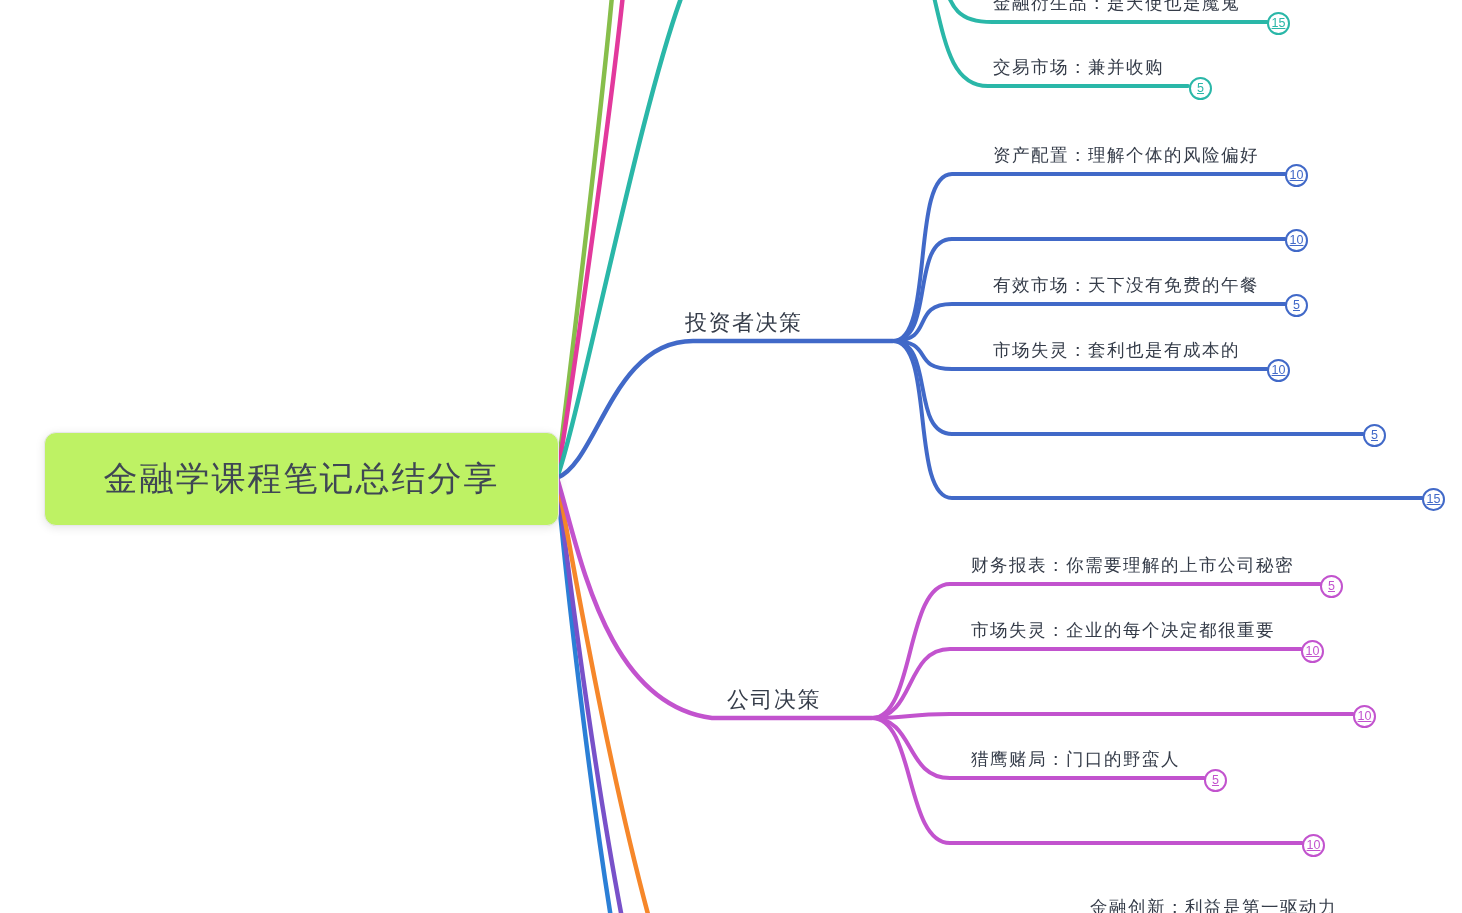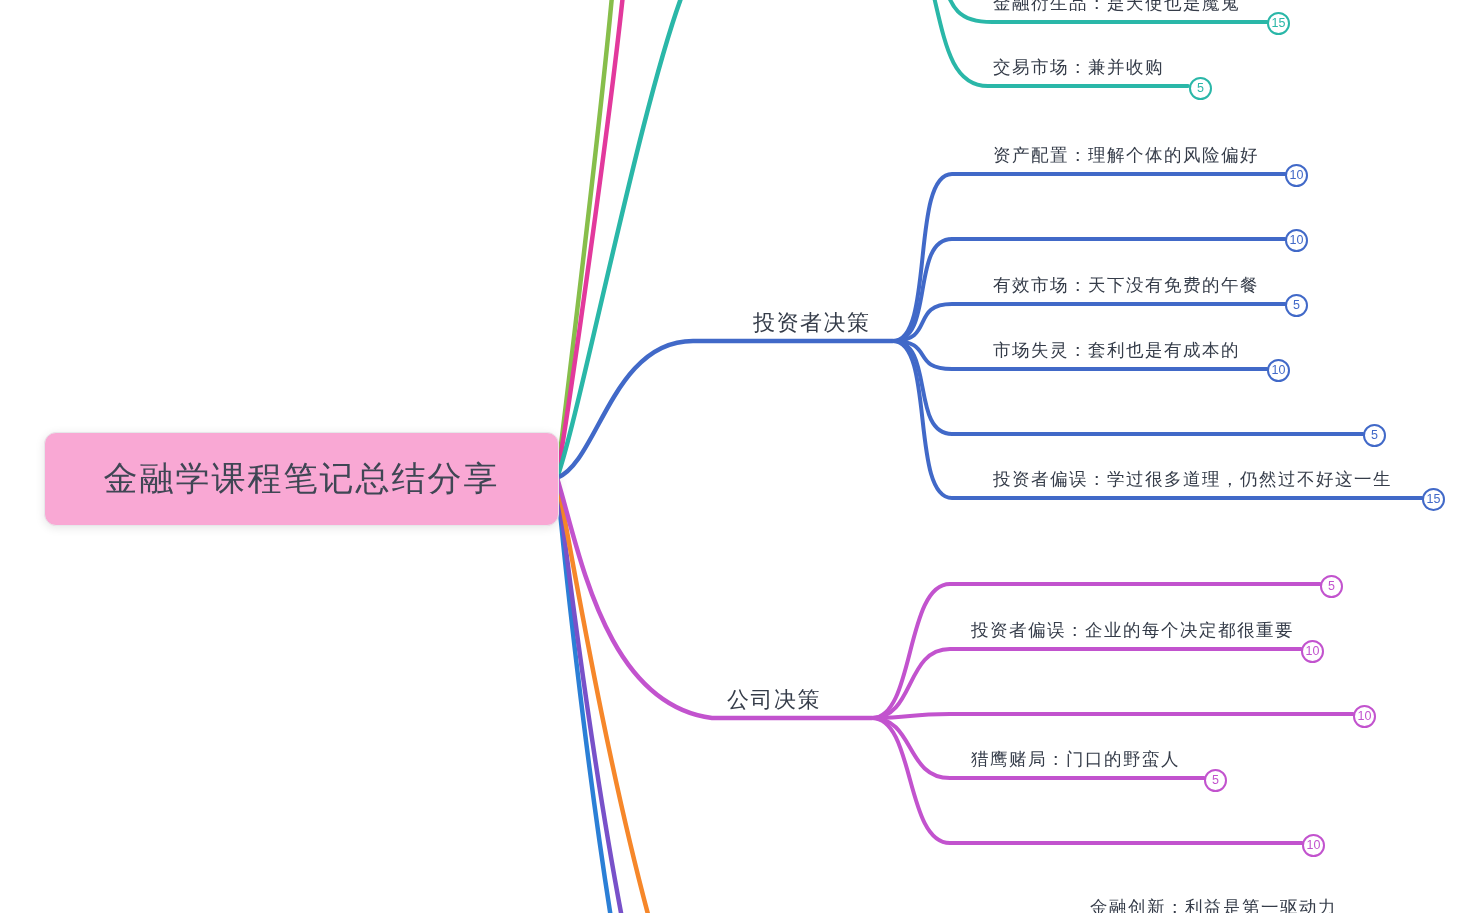--- a/index.html
+++ b/index.html
@@ -12,33 +12,33 @@
   .stroke-orchid{stroke:#C253CE;}
   .stroke-green{stroke:#87BE4B;}
   .stroke-pink{stroke:#E2399C;}
   .stroke-dblue{stroke:#2B7FD6;}
   .stroke-violet{stroke:#7851C9;}
   .stroke-orange{stroke:#F6872A;}
   .w45{stroke-width:4.5px;}
   .w40{stroke-width:4px;}
 
   .center-node{position:absolute;left:44px;top:432px;width:513px;height:92px;
-    background:#f9a8d4;border:1px solid #e7e7ea;border-radius:12px;
+    background:#bef264;border:1px solid #e7e7ea;border-radius:12px;
     box-shadow:0 2px 10px rgba(0,0,0,.10);
     display:flex;align-items:center;justify-content:center;}
   .center-node span{font-size:34px;letter-spacing:2px;color:#3F4654;white-space:nowrap;}
 
   .branch-label{position:absolute;white-space:nowrap;font-size:22px;letter-spacing:1.5px;
     color:#353C49;line-height:1.25;}
   .child-label{position:absolute;white-space:nowrap;font-size:17.5px;letter-spacing:1.5px;
     color:#353C49;line-height:1.25;}
 
   .badge{position:absolute;width:23px;height:23px;border-radius:50%;background:#fff;
     border:2px solid;box-sizing:border-box;display:flex;align-items:center;justify-content:center;
-    font-size:12.5px;line-height:1;}
+    font-size:12.5px;line-height:1;text-decoration:underline;}
   .badge.teal{color:#2AB7A8;border-color:#2AB7A8;}
   .badge.blue{color:#4169C8;border-color:#4169C8;}
   .badge.orchid{color:#C253CE;border-color:#C253CE;}
 </style>
 </head>
 <body>
 
 <div class="stage">
 
   <svg class="lines" width="1462" height="913" viewBox="0 0 1462 913">
@@ -66,32 +66,32 @@
     <path class="stroke-orchid w40" d="M872,718 C915,718 905,843 950,843 L1302,843"></path>
 
     <path class="stroke-teal w40" d="M937,-35 C951,0 950,22 992,22 L1267,22"></path>
     <path class="stroke-teal w40" d="M926,-35 C944,30 946,86 988,86 L1188,86"></path>
   </svg>
 
   <div class="center-node">
     <span>金融学课程笔记总结分享</span>
   </div>
 
-  <div class="branch-label" style="left:753px;top:309px">投资者决策</div>
+  <div class="branch-label" style="left:685px;top:309px">投资者决策</div>
   <div class="branch-label" style="left:727px;top:686px">公司决策</div>
 
   <div class="child-label" style="left:993px;top:-7px">金融衍生品：是天使也是魔鬼</div>
   <div class="child-label" style="left:993px;top:57px">交易市场：兼并收购</div>
 
   <div class="child-label" style="left:993px;top:145px">资产配置：理解个体的风险偏好</div>
   <div class="child-label" style="left:993px;top:340px">市场失灵：套利也是有成本的</div>
   <div class="child-label" style="left:993px;top:275px">有效市场：天下没有免费的午餐</div>
-  <div class="child-label" style="left:993px;top:469px">投资者偏误：学过很多道理，仍然过不好这一生</div>
 
-  <div class="child-label" style="left:971px;top:620px">投资者偏误：企业的每个决定都很重要</div>
+  <div class="child-label" style="left:971px;top:555px">财务报表：你需要理解的上市公司秘密</div>
+  <div class="child-label" style="left:971px;top:620px">市场失灵：企业的每个决定都很重要</div>
   <div class="child-label" style="left:971px;top:749px">猎鹰赌局：门口的野蛮人</div>
 
   <div class="child-label" style="left:1090px;top:897px">金融创新：利益是第一驱动力</div>
 
   <div class="badge teal" style="left:1267px;top:12px">15</div>
   <div class="badge teal" style="left:1189px;top:77px">5</div>
 
   <div class="badge blue" style="left:1285px;top:164px">10</div>
   <div class="badge blue" style="left:1285px;top:229px">10</div>
   <div class="badge blue" style="left:1285px;top:294px">5</div>

